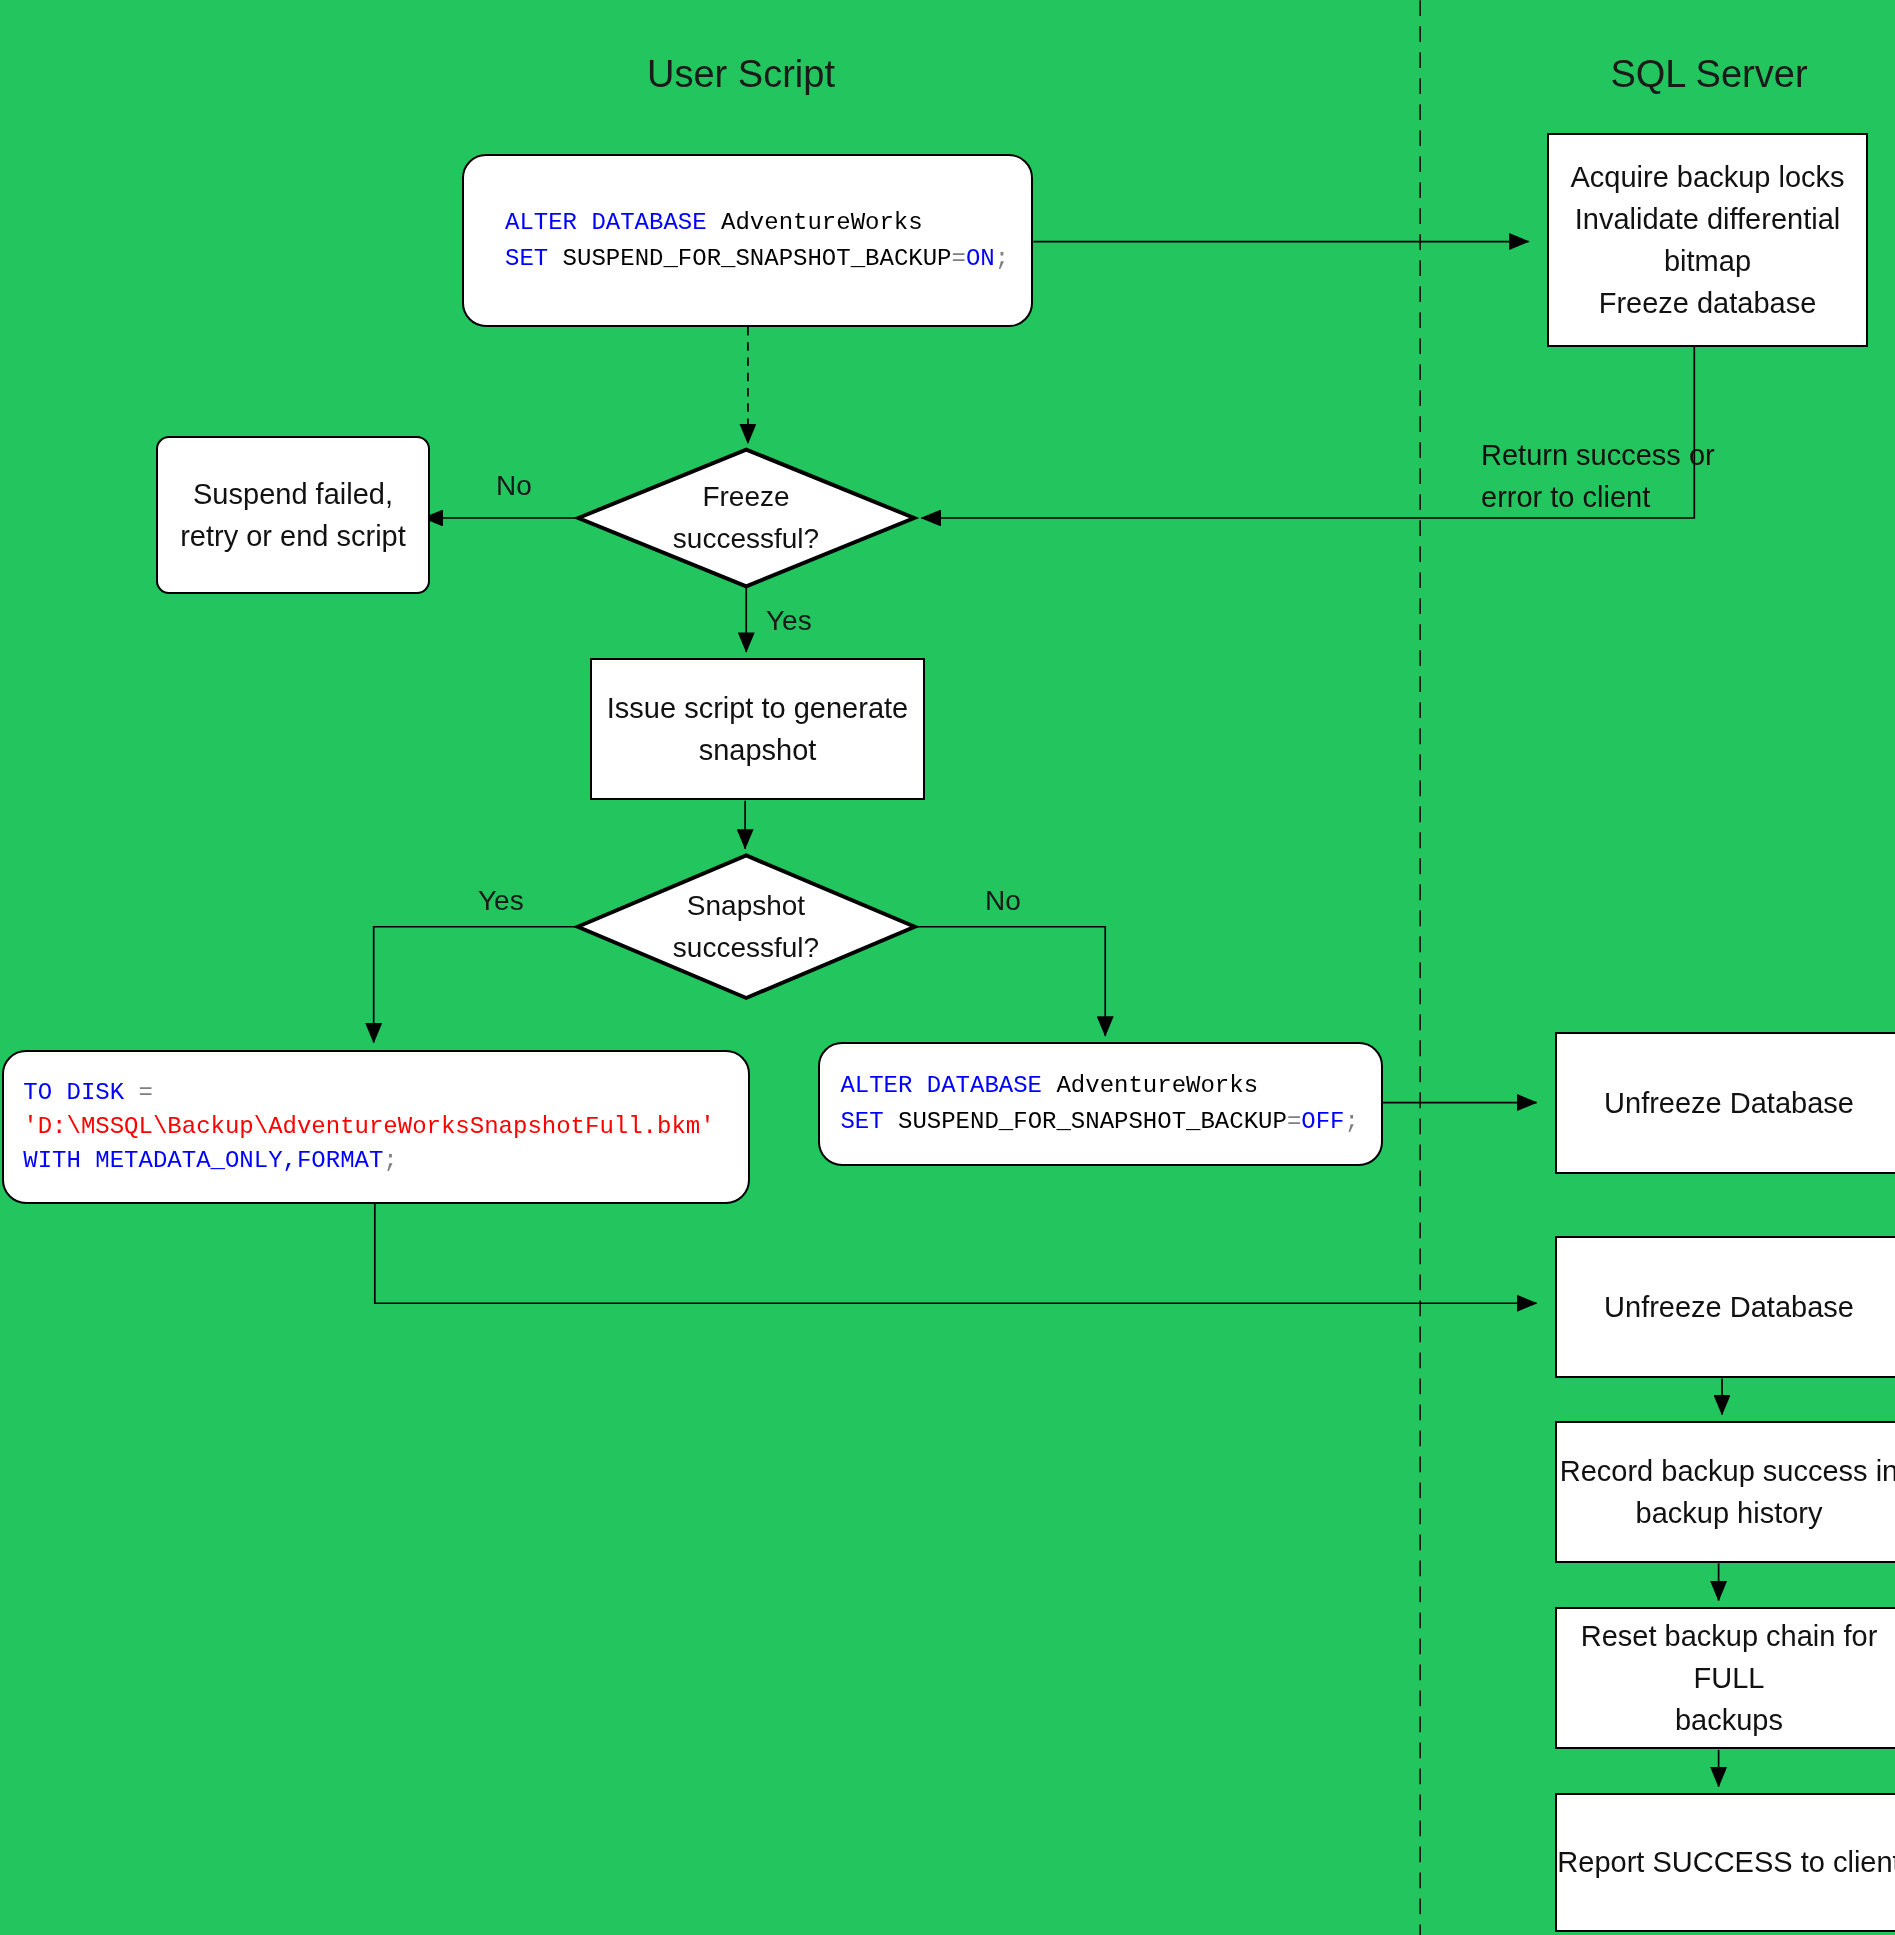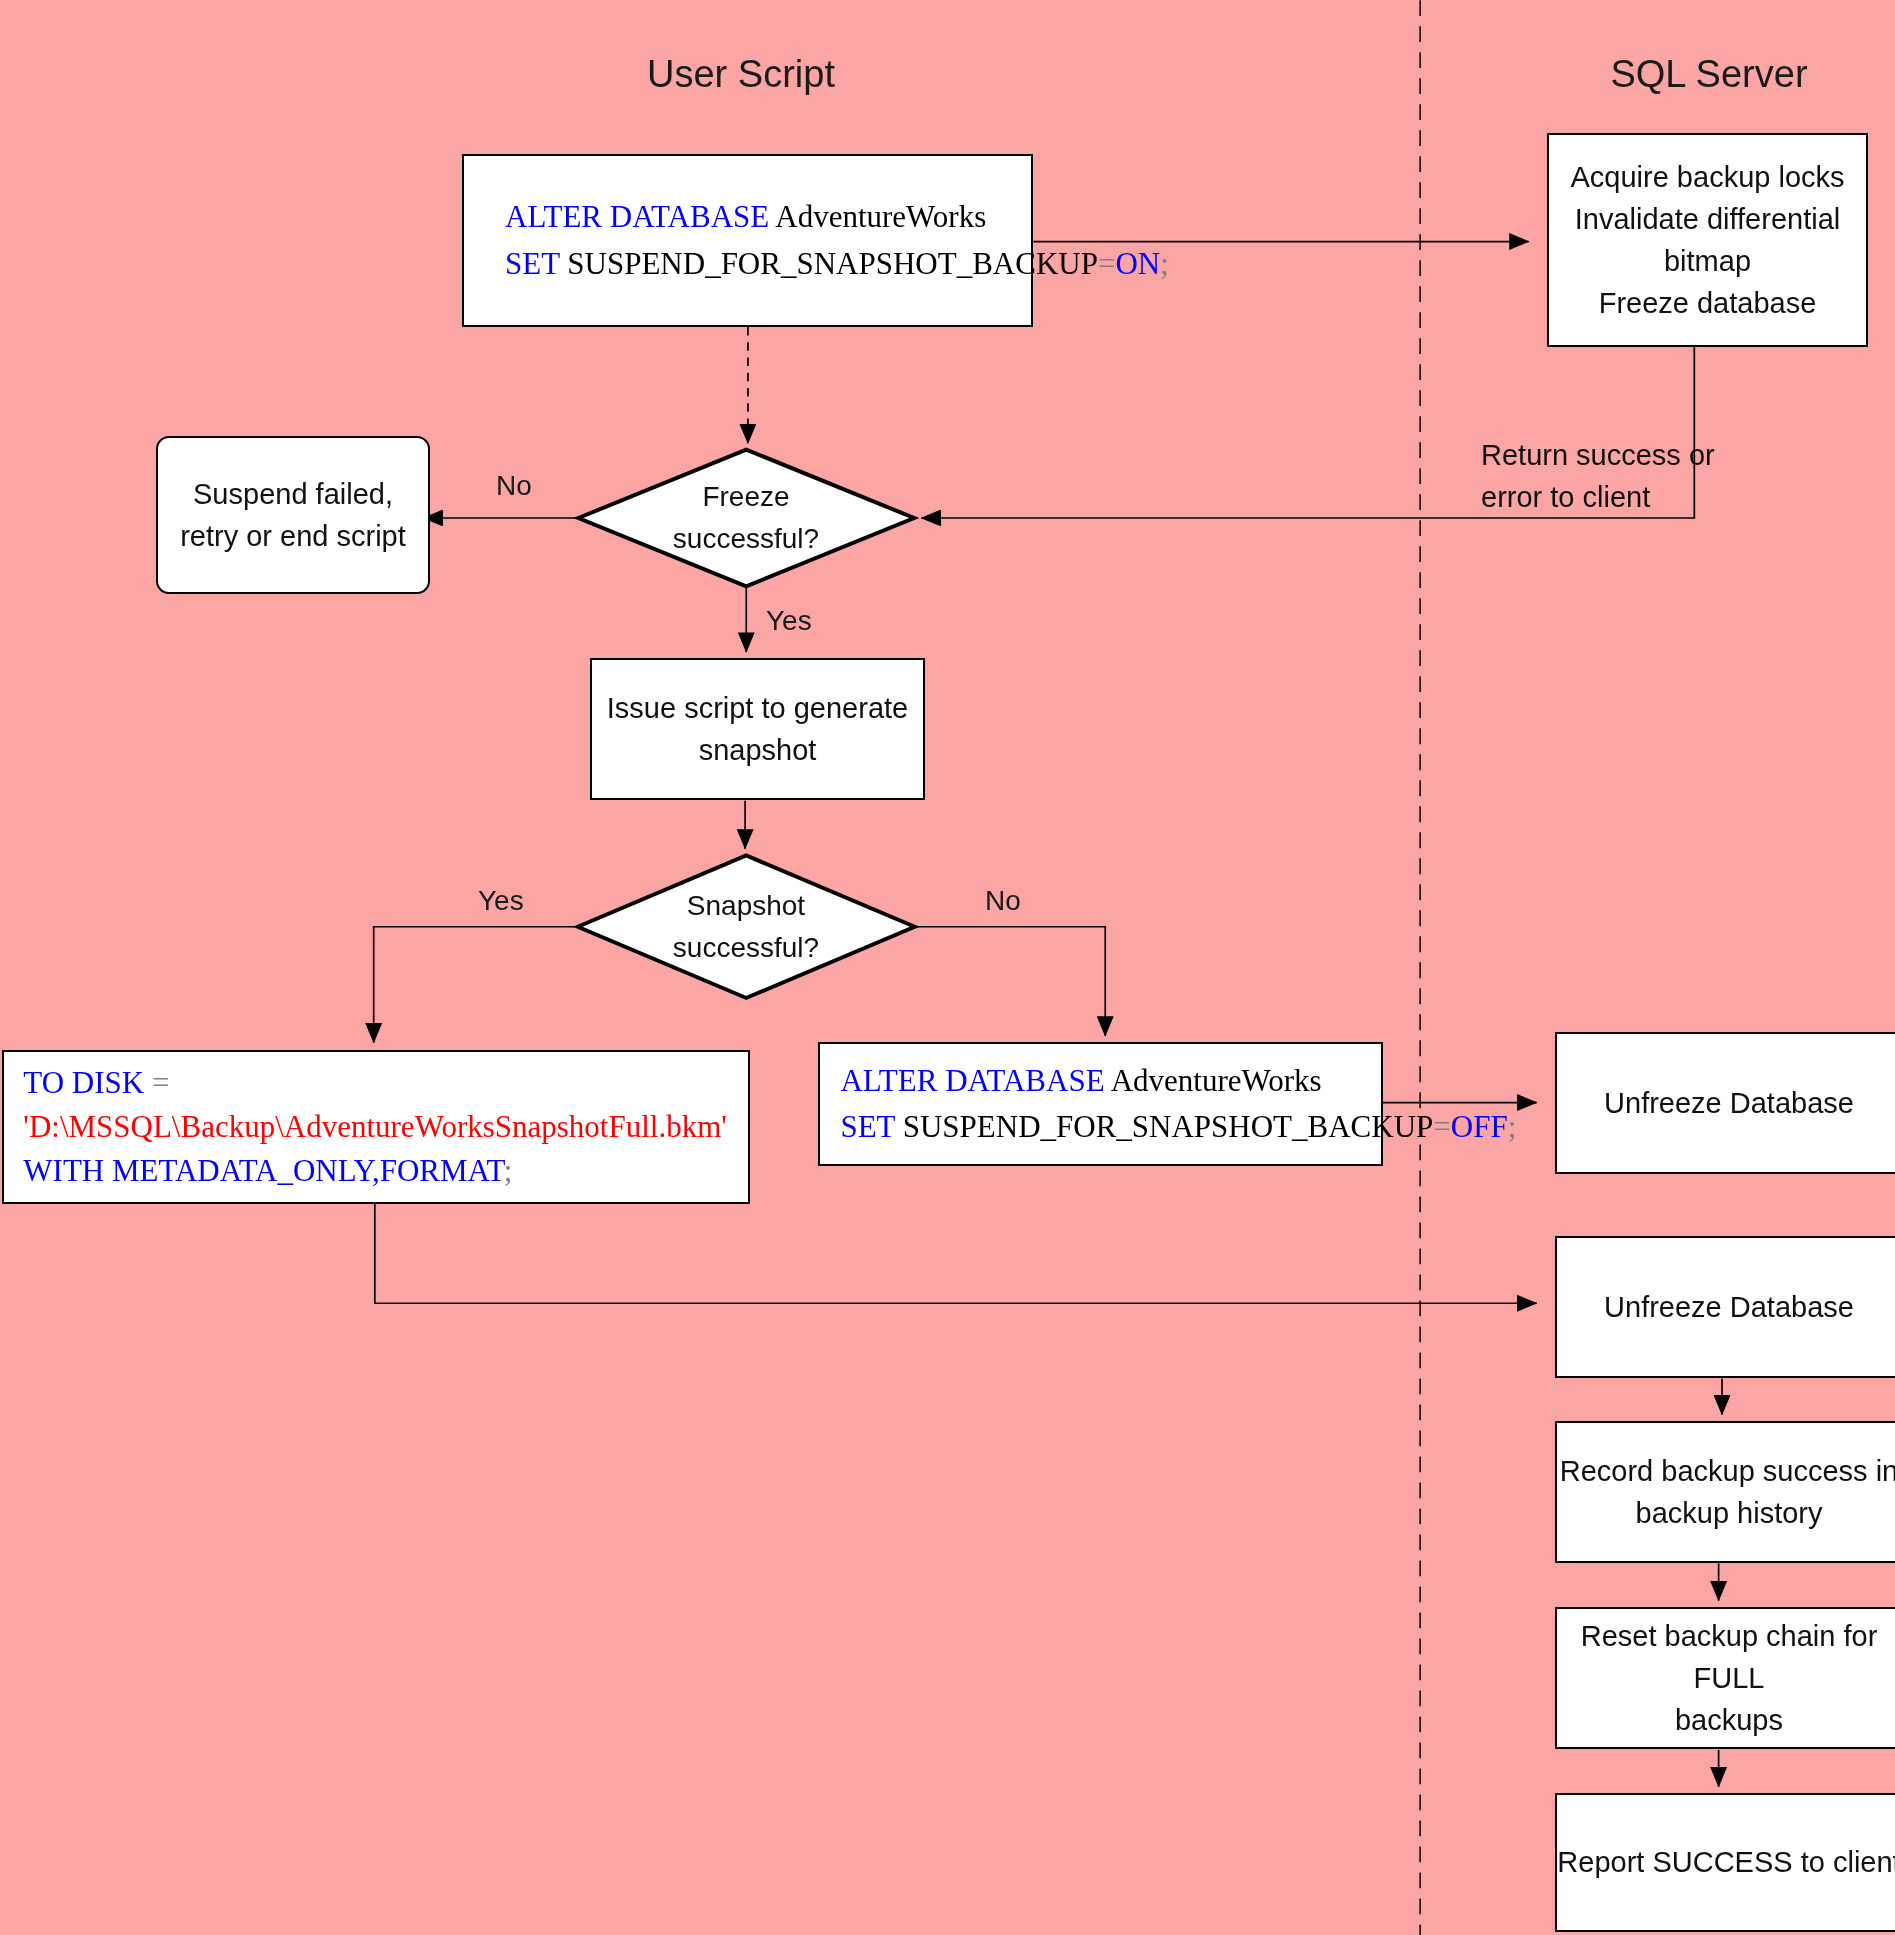--- a/index.html
+++ b/index.html
@@ -1,19 +1,19 @@
 <!DOCTYPE html>
 <html style="font-size:9px"><head>
 <meta charset="utf-8">
 <style>
   html,body{margin:0;padding:0;}
   #canvas{
     position:relative;
     width:1895px;height:1936px;
-    background:#fca5a5;
+    background:#22c55e;
     font-family:"Liberation Sans",sans-serif;
     overflow:hidden;
   }
   #wires{position:absolute;left:0;top:0;width:1895px;height:1936px;}
   .lane-title{
     position:absolute;
     font-size:38px;line-height:1.2;color:#1a1a1a;
     text-align:center;
   }
   .node{
@@ -22,23 +22,23 @@
     border:2.8px solid #000000;
     box-sizing:border-box;
     display:flex;flex-direction:column;justify-content:center;
   }
   .label-node{
     align-items:center;text-align:center;
     font-size:29px;line-height:1.45;color:#111111;margin-left:12px;
   }
   .code-node{
     align-items:flex-start;text-align:left;
-    font-family:Liberation Serif, serif;
-    font-size:31px;line-height:1.5;
-    white-space:pre;color:#000000;
+    font-family:Liberation Mono, monospace;
+    font-size:24px;line-height:1.5;
+    white-space:pre;color:#000000;border-radius:24px;
   }
   .cl{white-space:pre;}
   .kw{color:#0000ff;}
   .id{color:#000000;}
   .op{color:#7f7f7f;}
   .str{color:#ff0000;}
   .diamond-label{
     position:absolute;
     text-align:center;
     font-size:28px;line-height:1.5;color:#111111;

